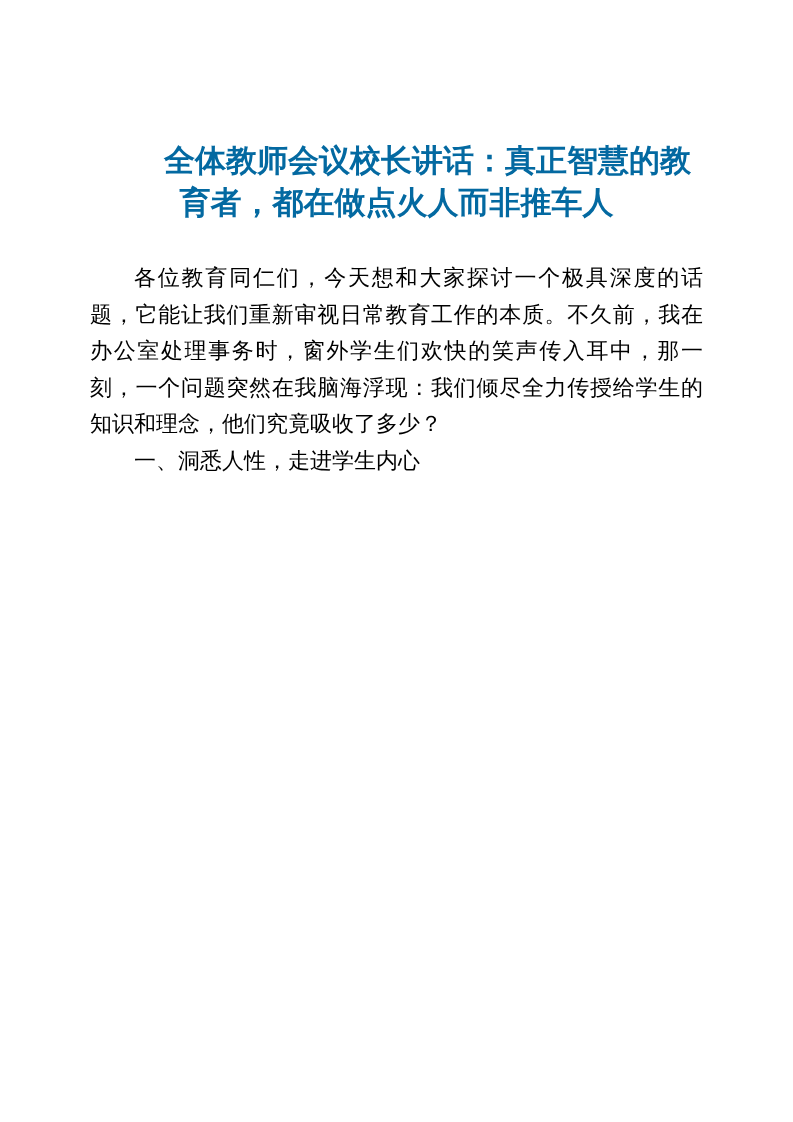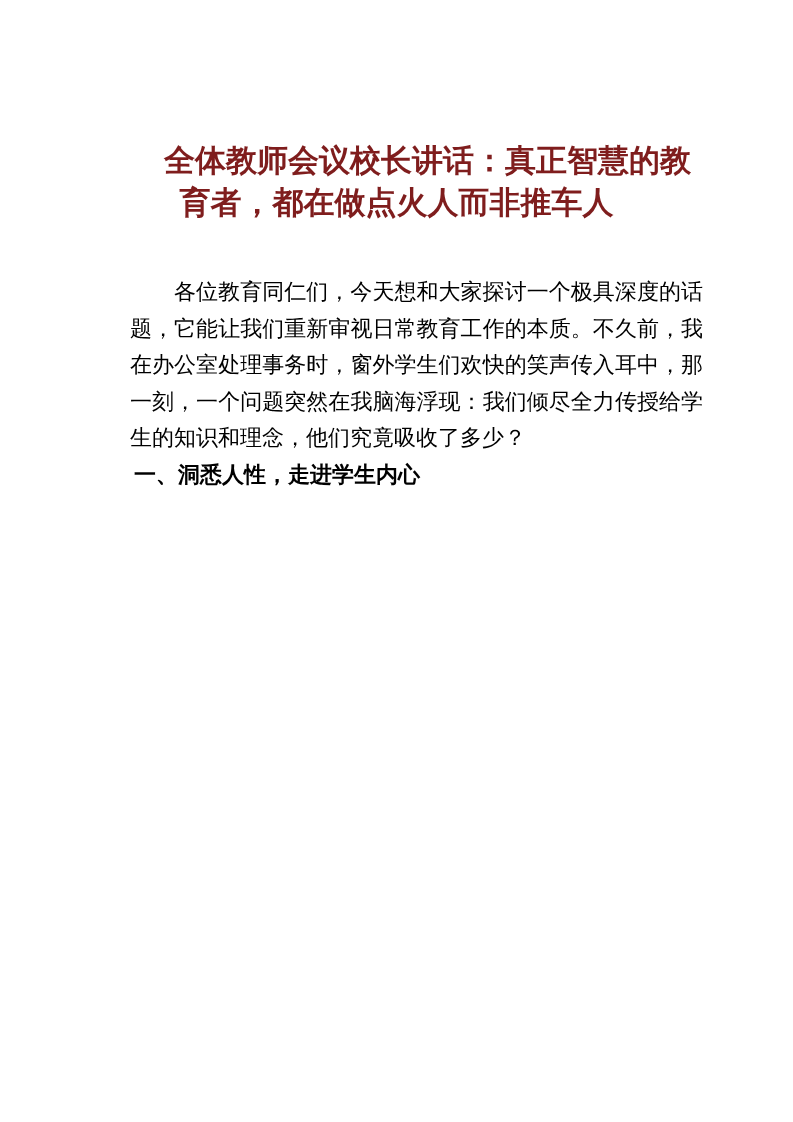--- a/index.html
+++ b/index.html
@@ -14,36 +14,35 @@
     padding: 140px 90px 0 90px;
     overflow: hidden;
   }
   .doc-title {
     font-family: "Liberation Sans", sans-serif;
     font-weight: bold;
     font-size: 31px;
     line-height: 42px;
     text-align: center;
     text-indent: 2em;
-    color: #7f1d1d;
-    margin-bottom: 50px;
+    color: #0369a1;
+    margin-bottom: 36px;
     letter-spacing: 0;
   }
   .body-para {
     font-family: "Liberation Serif", serif;
     font-size: 22px;
     line-height: 36.6px;
     text-align: justify;
     text-indent: 2em;
     color: #000000;
-    margin-left: 40px;
   }
   .section-heading {
     font-family: "Liberation Sans", sans-serif;
-    font-weight: bold;
+    font-weight: normal;
     font-size: 22px;
     line-height: 36.6px;
     text-indent: 2em;
     color: #000000;
   }
 </style>
 </head>
 <body>
 
 <div class="page">

